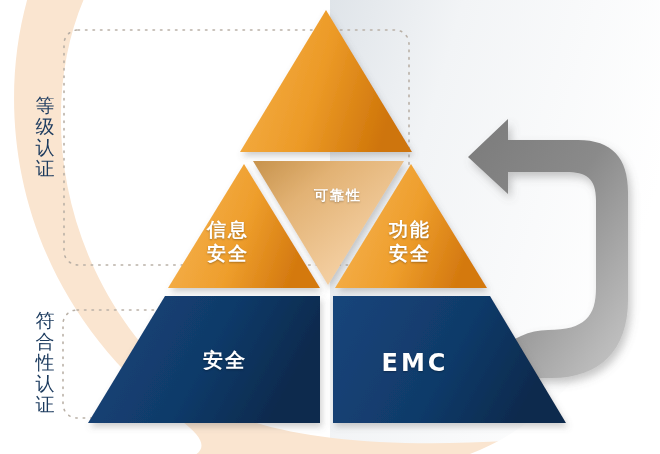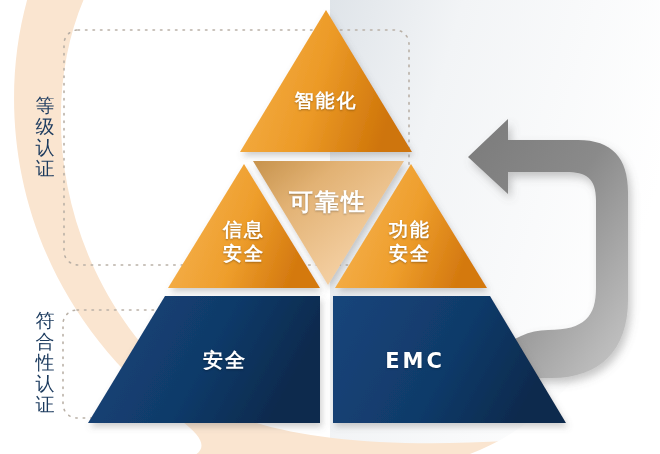--- a/index.html
+++ b/index.html
@@ -48,25 +48,25 @@
     font-weight: bold;
     text-align: center;
     line-height: 1.25;
     text-shadow: 0 1px 2px rgba(0,0,0,0.30);
     font-family: "DejaVu Sans", "Liberation Sans", sans-serif;
     letter-spacing: 2px;
     pointer-events: none;
     white-space: pre-line;
   }
   #txt-intelligent { left: 272px; top: 89px; width: 108px; font-size: 19px; }
-  #txt-infosec    { left: 196px; top: 218px; width: 96px;  font-size: 19px; }
-  #txt-reliability{ left: 278px; top: 187px; width: 100px; font-size: 24px; }
+  #txt-infosec    { left: 180px; top: 218px; width: 96px;  font-size: 19px; }
+  #txt-reliability{ left: 288px; top: 187px; width: 100px; font-size: 14px; }
   #txt-funcsafety { left: 362px; top: 218px; width: 96px;  font-size: 19px; text-align: center; }
   #txt-safety     { left: 170px; top: 348px; width: 110px; font-size: 20px; }
-  #txt-emc        { left: 360px; top: 348px; width: 110px; font-size: 21px;
+  #txt-emc        { left: 360px; top: 348px; width: 110px; font-size: 24px;
                     letter-spacing: 3px; }
 </style>
 </head>
 <body>
 
 <div id="stage">
 
   <svg id="bg-svg" viewBox="0 0 660 454">
     <defs>
       <linearGradient id="gradRightWash" x1="0" y1="0" x2="1" y2="0.4">
@@ -175,21 +175,20 @@
   </div>
 
   <div class="label-vert" id="label-compliance">
     <span>符</span>
     <span>合</span>
     <span>性</span>
     <span>认</span>
     <span>证</span>
   </div>
 
-  <div class="shape-text" id="txt-intelligent">智能化</div>
 
   <div class="shape-text" id="txt-infosec">信息
 安全</div>
 
   <div class="shape-text" id="txt-reliability">可靠性</div>
 
   <div class="shape-text" id="txt-funcsafety">功能
 安全</div>
 
   <div class="shape-text" id="txt-safety">安全</div>

